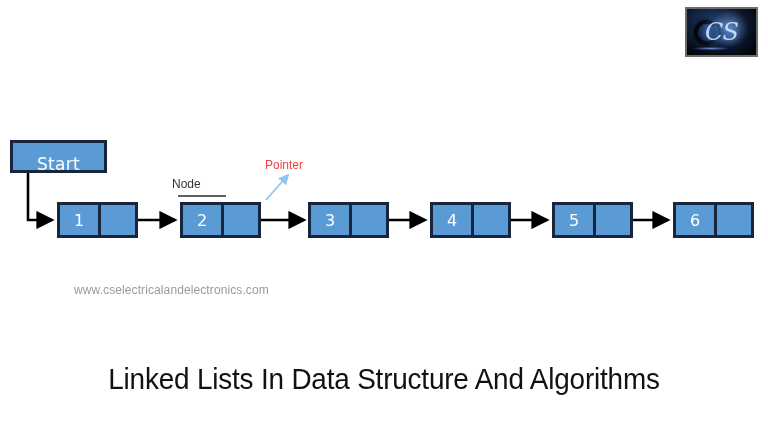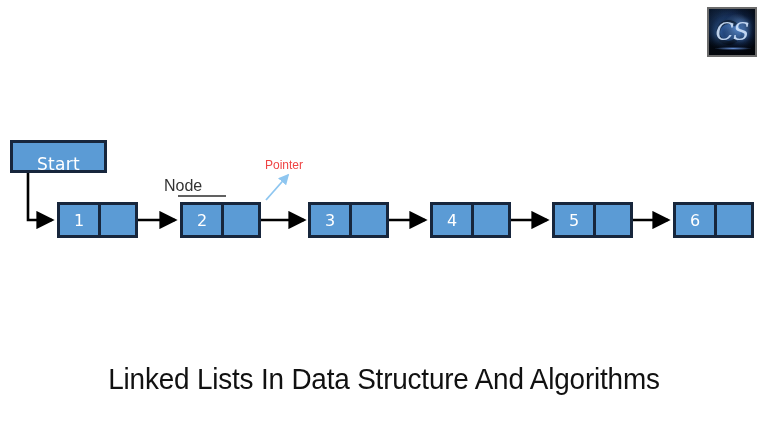--- a/index.html
+++ b/index.html
@@ -11,23 +11,23 @@
     width: 768px;
     height: 432px;
     position: relative;
     overflow: hidden;
     font-family: "Liberation Sans", sans-serif;
   }
 
   
   #logo {
     position: absolute;
-    left: 707px;
+    left: 685px;
     top: 7px;
-    width: 50px;
+    width: 73px;
     height: 50px;
     border: 2px solid #6b6b6b;
     box-sizing: border-box;
     background:
       radial-gradient(circle at 62% 42%, rgba(160,200,255,0.55) 0%, rgba(30,60,120,0.25) 38%, rgba(0,0,0,0) 62%),
       radial-gradient(circle at 33% 38%, rgba(80,140,230,0.40) 0%, rgba(0,0,0,0) 55%),
       linear-gradient(150deg, #071427 0%, #04080f 55%, #020409 100%);
     overflow: hidden;
   }
   #logo .glyph {
@@ -111,21 +111,21 @@
   
   #wires { position: absolute; left: 0; top: 0; width: 768px; height: 432px; }
 
   .plain-label {
     position: absolute;
     color: #3c3c3c;
     font-size: 11.5px;
     font-family: "Liberation Sans", sans-serif;
     white-space: nowrap;
   }
-  #node-label { left: 164px; top: 177px; font-size: 16px; color: #333; }
+  #node-label { left: 172px; top: 177px; font-size: 12px; color: #333; }
   #pointer-label { left: 265px; top: 158px; font-size: 12px; color: #ef4444; }
   #caption {
     left: 329px; top: 257px;
     font-size: 12px; font-weight: bold; color: #2b2b2b;
     letter-spacing: 0.2px;
   }
   #watermark {
     left: 74px; top: 283px;
     font-size: 12px;
     color: #9a9a9a;
@@ -203,15 +203,16 @@
     <div class="data-cell">5</div>
     <div class="ptr-cell"></div>
   </div>
   <div class="node" style="left:673px">
     <div class="data-cell">6</div>
     <div class="ptr-cell"></div>
   </div>
 
   <div class="plain-label" id="node-label">Node</div>
   <div class="plain-label" id="pointer-label">Pointer</div>
+  <div class="plain-label" id="watermark">www.cselectricalandelectronics.com</div>
 </div>
 
 <div id="title">Linked Lists In Data Structure And Algorithms</div>
 
 </body></html>

